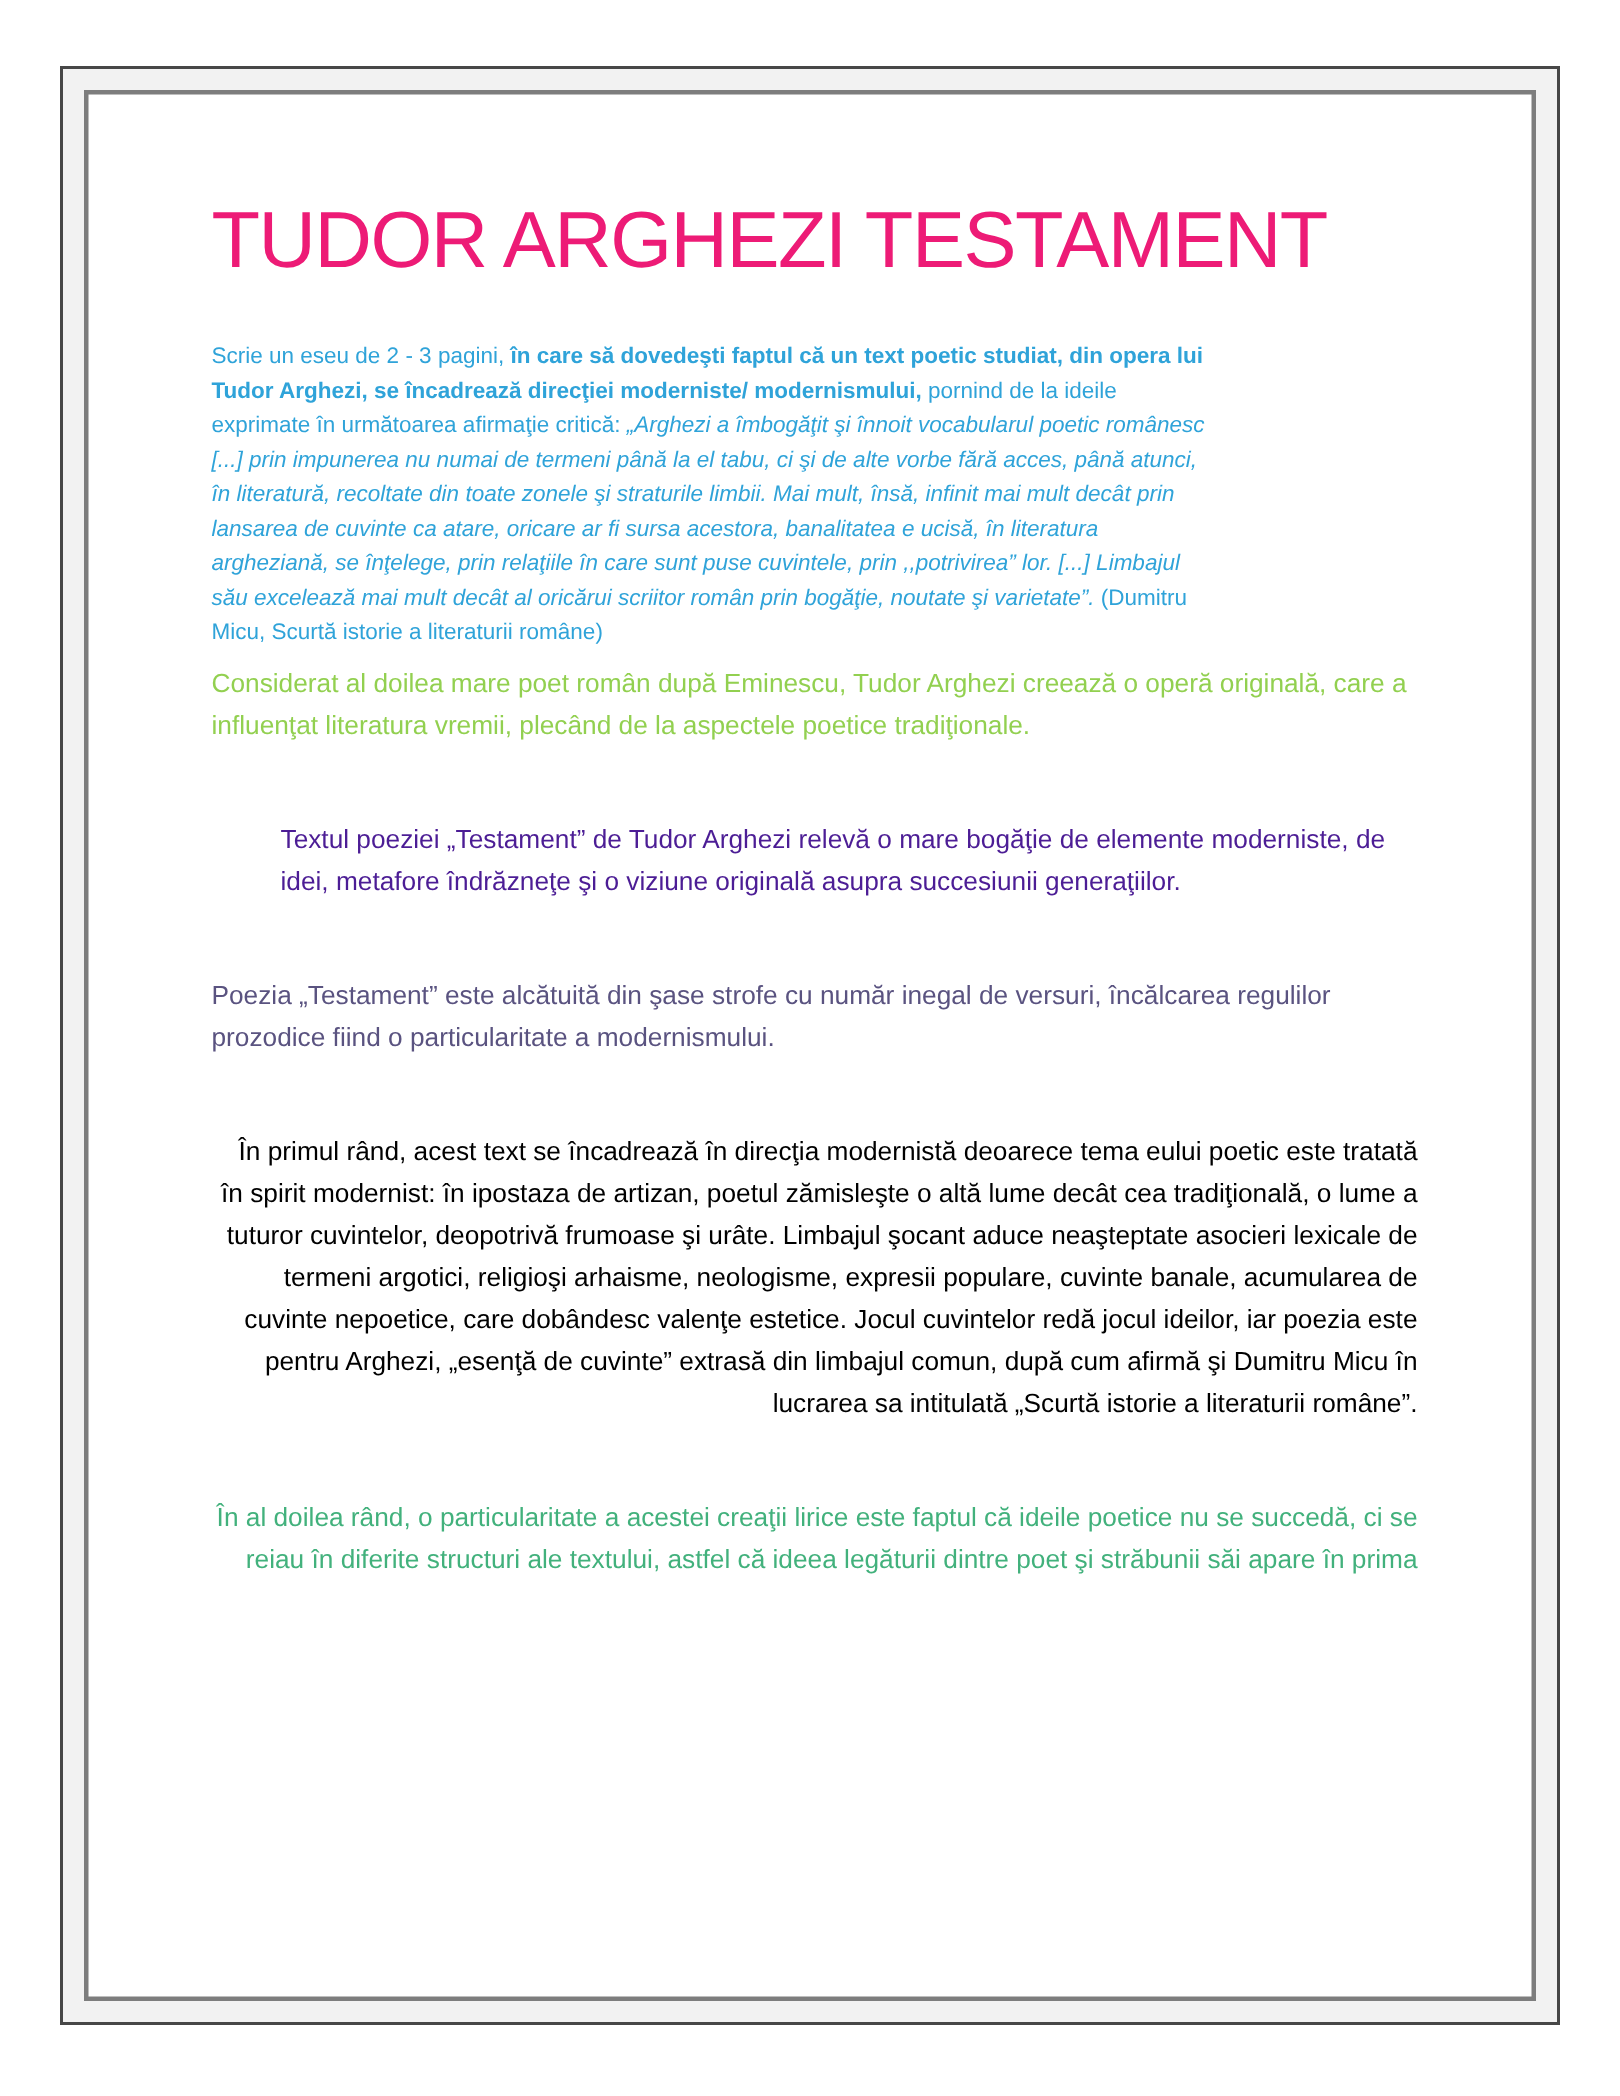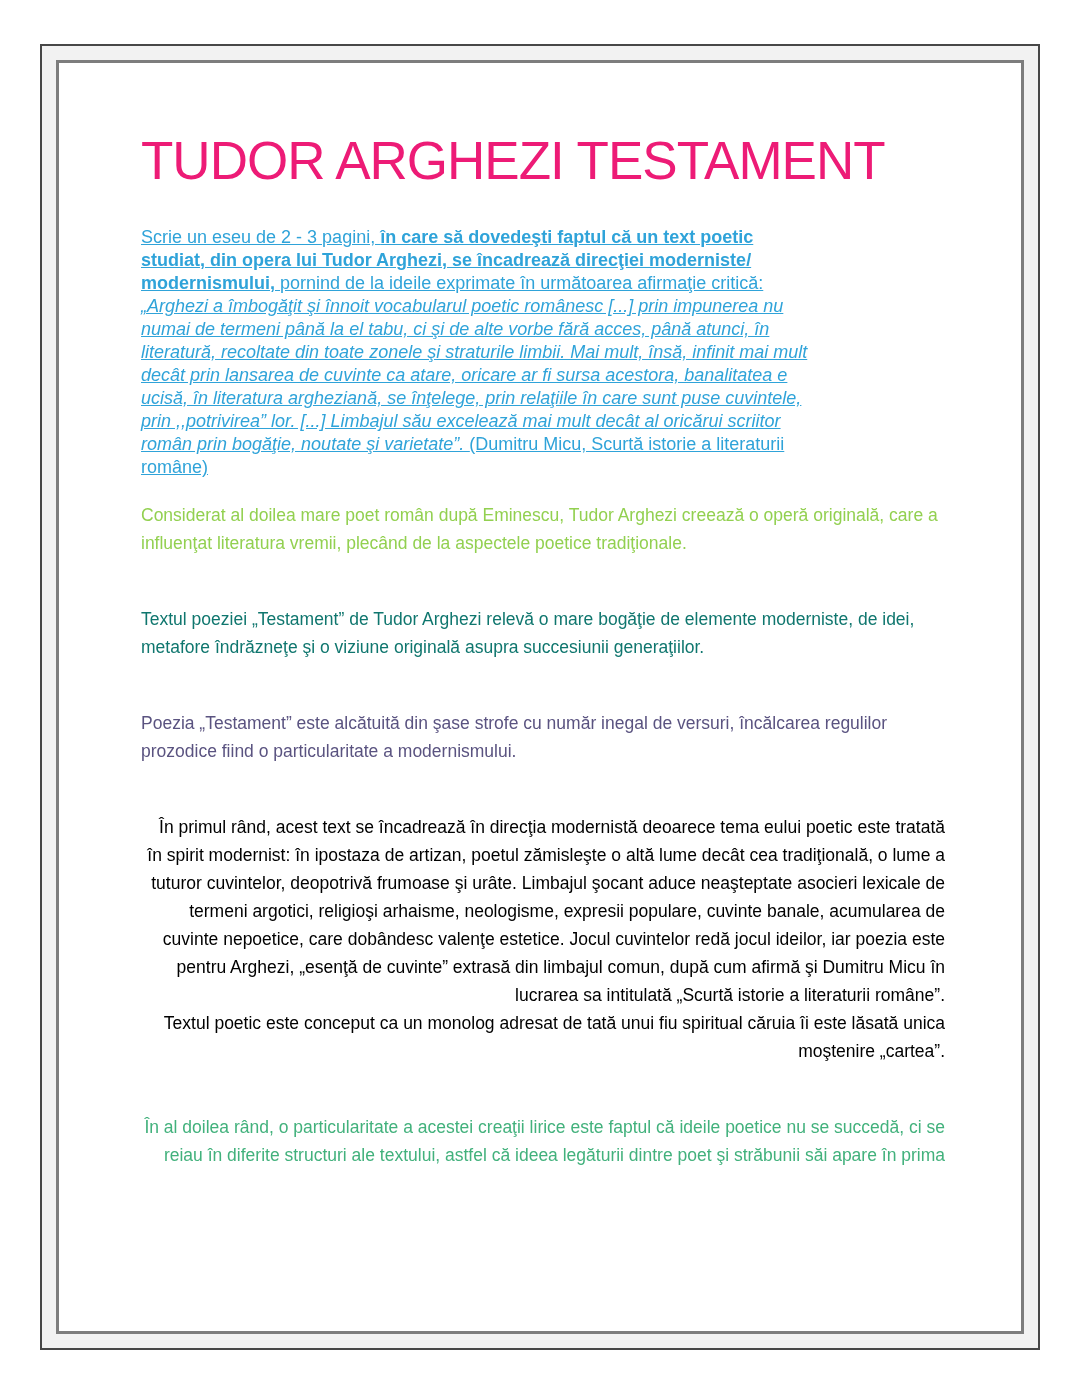--- a/index.html
+++ b/index.html
@@ -29,36 +29,35 @@
     line-height: 1.12;
     letter-spacing: -1px;
     color: #ed1b76;
     white-space: nowrap;
     margin-bottom: 36px;
     font-weight: 400;
   }
   .para { margin-bottom: 48px; }
   .para .line { display: block; }
   .prompt-para {
-    font-size: 18px;
+    font-size: 15px;
     line-height: 23px;
     max-width: 668px;
-    margin-bottom: 22px;
-    text-decoration: underline;
+    margin-bottom: 8px;
   }
   .body-para {
     font-size: 17.5px;
     line-height: 28px;
     max-width: 832px;
   }
   .run-bold   { font-weight: 700; }
   .run-italic { font-style: italic; }
   .c-blue   { color: #2fa3d9; }
   .c-lgreen { color: #92d050; }
-  .c-yellow { color: #0f766e; }
+  .c-yellow { color: #4c1d95; margin-left: 46px; }
   .c-purple { color: #5a5380; }
   .c-teal   { color: #000000; text-align: right; }
   .c-jade   { color: #42b17c; text-align: right; }
 </style>
 </head>
 <body>
 
 <div class="page-frame">
   <div class="page-inner">
 
@@ -73,21 +72,20 @@
     <div class="para body-para c-yellow">
       <span class="line">Textul poeziei „Testament” de Tudor Arghezi relevă o mare bogăţie de elemente moderniste, de idei, metafore îndrăzneţe şi o viziune originală asupra succesiunii generaţiilor.</span>
     </div>
 
     <div class="para body-para c-purple">
       <span class="line">Poezia „Testament” este alcătuită din şase strofe cu număr inegal de versuri, încălcarea regulilor prozodice fiind o particularitate a modernismului.</span>
     </div>
 
     <div class="para body-para c-teal">
       <span class="line">În primul rând, acest text se încadrează în direcţia modernistă deoarece tema eului poetic este tratată în spirit modernist: în ipostaza de artizan, poetul zămisleşte o altă lume decât cea tradiţională, o lume a tuturor cuvintelor, deopotrivă frumoase şi urâte. Limbajul şocant aduce neaşteptate asocieri lexicale de termeni argotici, religioşi arhaisme, neologisme, expresii populare, cuvinte banale, acumularea de cuvinte nepoetice, care dobândesc valenţe estetice. Jocul cuvintelor redă jocul ideilor, iar poezia este pentru Arghezi, „esenţă de cuvinte” extrasă din limbajul comun, după cum afirmă şi Dumitru Micu în lucrarea sa intitulată „Scurtă istorie a literaturii române”.</span>
-      <span class="line">Textul poetic este conceput ca un monolog adresat de tată unui fiu spiritual căruia îi este lăsată unica moştenire „cartea”.</span>
     </div>
 
     <div class="para body-para c-jade">
       <span class="line">În al doilea rând, o particularitate a acestei creaţii lirice este faptul că ideile poetice nu se succedă, ci se reiau în diferite structuri ale textului, astfel că ideea legăturii dintre poet şi străbunii săi apare în prima</span>
     </div>
 
   </div>
 </div>
 
 </body></html>

